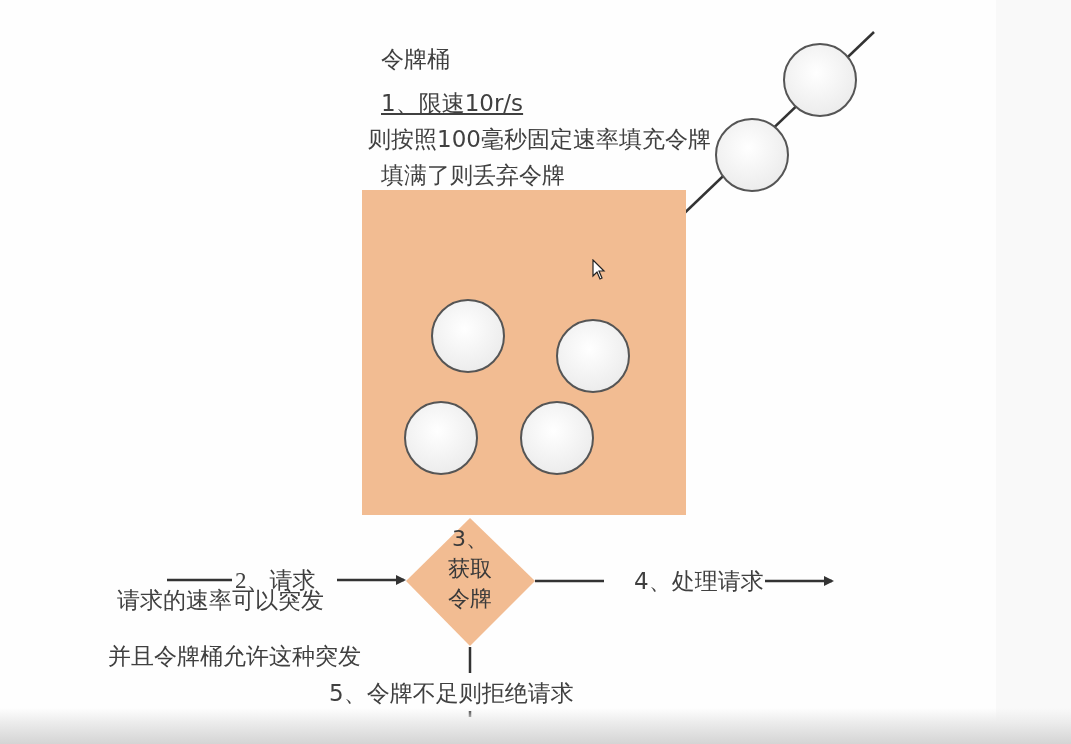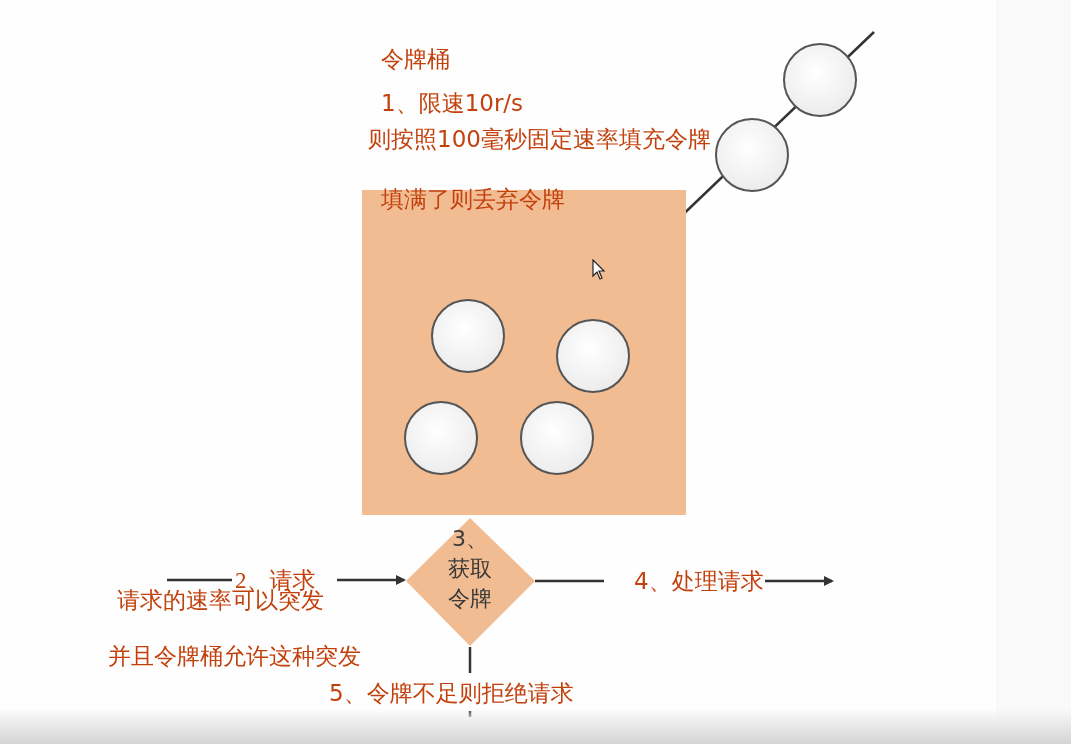--- a/index.html
+++ b/index.html
@@ -10,21 +10,21 @@
       color: #333;
     }
     .right-panel {
       position: absolute; left: 996px; top: 0; width: 75px; height: 744px;
       background: #f9f9f9;
     }
     .bottom-fade {
       position: absolute; left: 0; top: 708px; width: 1071px; height: 36px;
       background: linear-gradient(to bottom, rgba(255,255,255,0) 0%, #ececec 40%, #d4d4d4 100%);
     }
-    .txt { position: absolute; font-size: 23px; line-height: 32px; white-space: nowrap; color: #c2410c; }
+    .txt { position: absolute; font-size: 23px; line-height: 32px; white-space: nowrap; color: #404040; }
     svg.diagram { position: absolute; left: 0; top: 0; }
     .cursor { position: absolute; left: 592px; top: 259px; width: 14px; height: 22px; }
     .diamond-label {
       position: absolute; left: 430px; top: 524px; width: 80px;
       text-align: center; font-size: 22px; line-height: 30px; color: #3a3a3a;
     }
   </style>
 </head>
 <body>
 
@@ -59,23 +59,23 @@
   <polygon points="470,518 535,581 470,646 406,581" fill="#F2BC92"></polygon>
 
   <line x1="535" y1="581" x2="604" y2="581" stroke="#333" stroke-width="2.5"></line>
   <line x1="765" y1="581" x2="832" y2="581" stroke="#333" stroke-width="2.5" marker-end="url(#arrow)"></line>
 
   <line x1="470" y1="647" x2="470" y2="673" stroke="#333" stroke-width="2.5"></line>
   <line x1="470" y1="711" x2="470" y2="717" stroke="#333" stroke-width="2.5"></line>
 </svg>
 
 <div class="txt" style="left:381px; top:43px;">令牌桶</div>
-<div class="txt" style="left:381px; top:87px;">1、限速10r/s</div>
+<div class="txt" style="left:381px; top:87px;text-decoration:underline;">1、限速10r/s</div>
 <div class="txt" style="left:368px; top:123px;">则按照100毫秒固定速率填充令牌</div>
-<div class="txt" style="left:381px; top:159px;margin-top:24px;">填满了则丢弃令牌</div>
+<div class="txt" style="left:381px; top:159px;">填满了则丢弃令牌</div>
 
 <div class="txt" style="left:235px; top:565px;font-family:Liberation Serif, serif;">2、请求</div>
 <div class="txt" style="left:117px; top:584px;">请求的速率可以突发</div>
 <div class="txt" style="left:108px; top:640px;">并且令牌桶允许这种突发</div>
 
 <div class="diamond-label">
   <div>3、</div>
   <div>获取</div>
   <div>令牌</div>
 </div>

